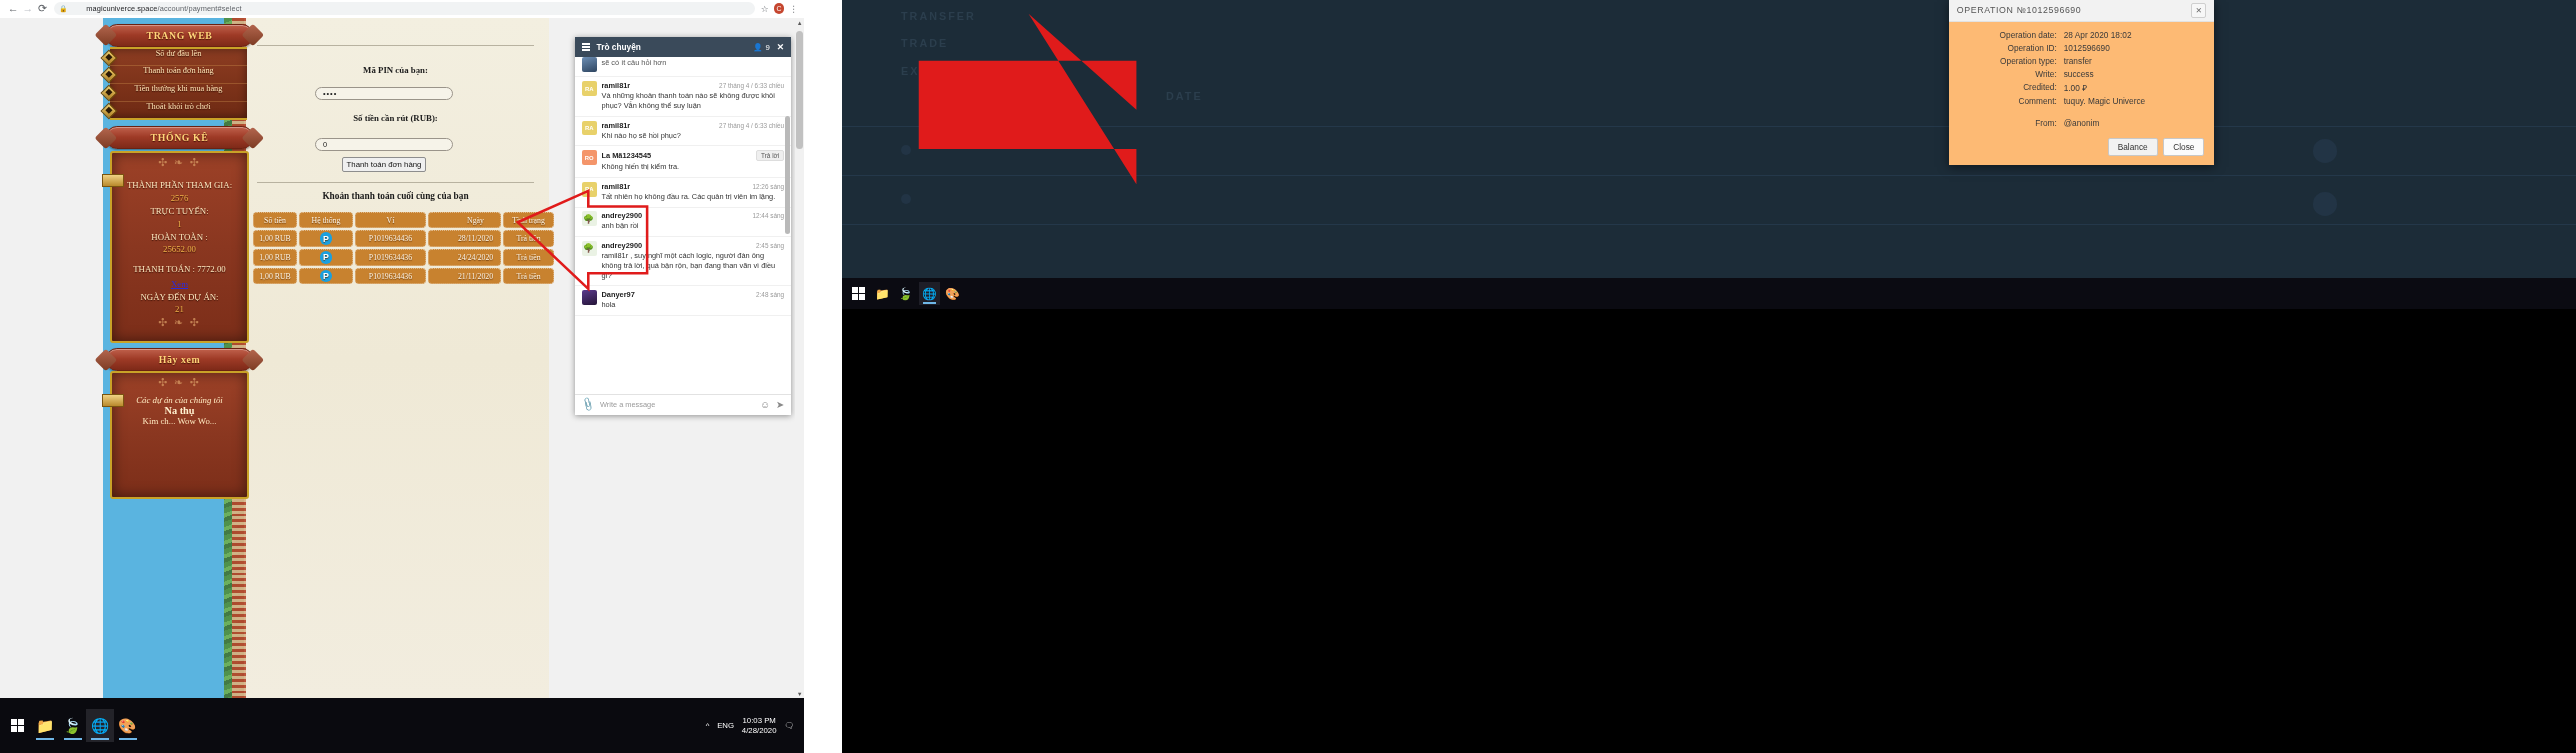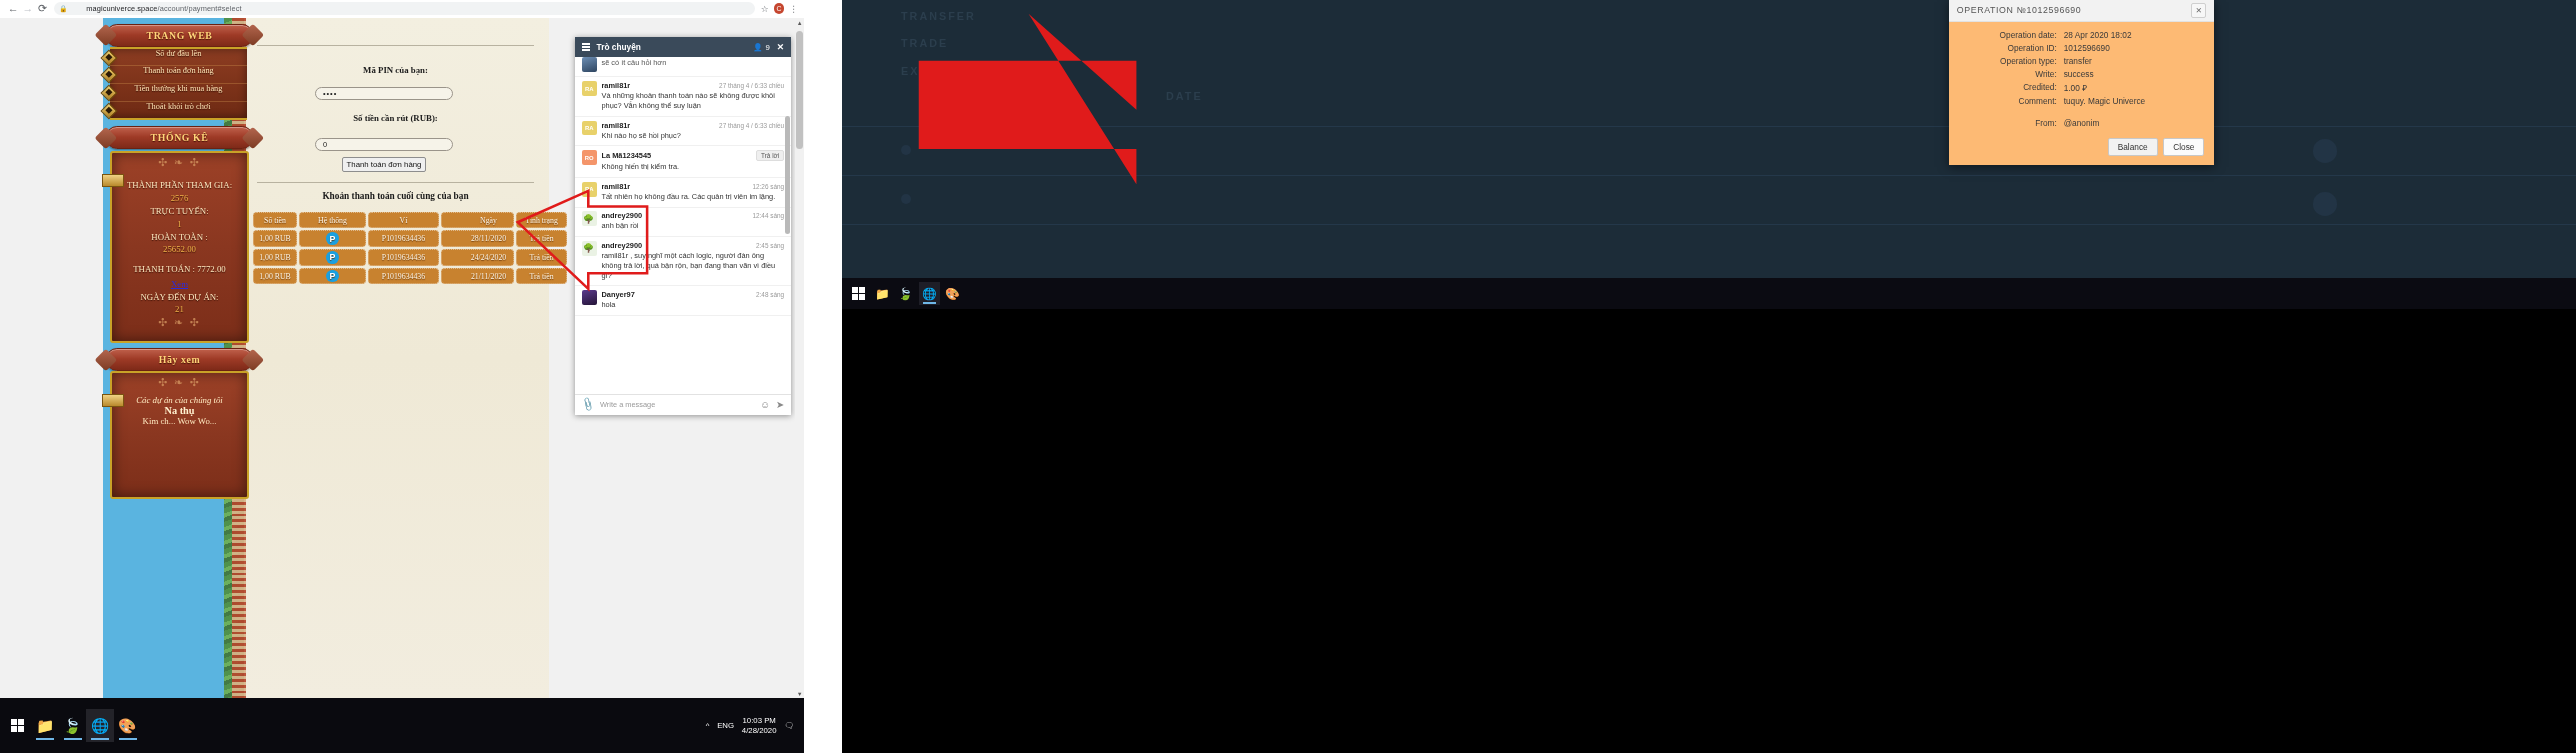--- a/index.html
+++ b/index.html
@@ -88,21 +88,21 @@
   .paybtn{position:absolute;border:1px solid #8d8d8d;background:#efefef;border-radius:2px;
      font-size:7.8px;color:#111;display:flex;align-items:center;justify-content:center;
      font-family:"Liberation Sans",sans-serif;}
 
   
   .ptable{position:absolute;display:flex;flex-direction:column;gap:2px;}
   .prow{display:flex;gap:2px;}
   .pcell{background:#c8822f;border-radius:3.9px;display:flex;align-items:center;justify-content:center;
      font-family:"Liberation Serif",serif;color:#fff7e8;font-size:7.8px;height:16.7px;
      text-shadow:0 1px 1px rgba(90,45,5,.8);border:1px dotted rgba(255,255,255,.5);box-sizing:border-box;}
-  .c1{width:44px;} .c2{width:67px;} .c3{width:71px;} .c4{width:73px;padding-left:22px;} .c5{width:51px;}
+  .c1{width:44px;} .c2{width:54px;} .c3{width:71px;} .c4{width:73px;padding-left:22px;} .c5{width:51px;}
   .pbadge{width:12.8px;height:12.8px;border-radius:50%;background:#1aa0e0;color:#fff;font-size:8.8px;
      font-weight:700;display:flex;align-items:center;justify-content:center;font-family:"Liberation Sans",sans-serif;}
 
   
   .chat{position:absolute;left:575px;top:19.6px;width:216px;height:378px;background:#fff;
      box-shadow:0 1px 5.9px rgba(0,0,0,.4);display:flex;flex-direction:column;}
   .chat-hd{height:19.6px;background:#3a4a5a;display:flex;align-items:center;padding:0 6.9px;
      box-sizing:border-box;color:#fff;gap:6.9px;flex:0 0 auto;}
   .burger{display:flex;flex-direction:column;gap:1.5px;}
   .burger i{display:block;width:7.8px;height:1.4px;background:#fff;}

